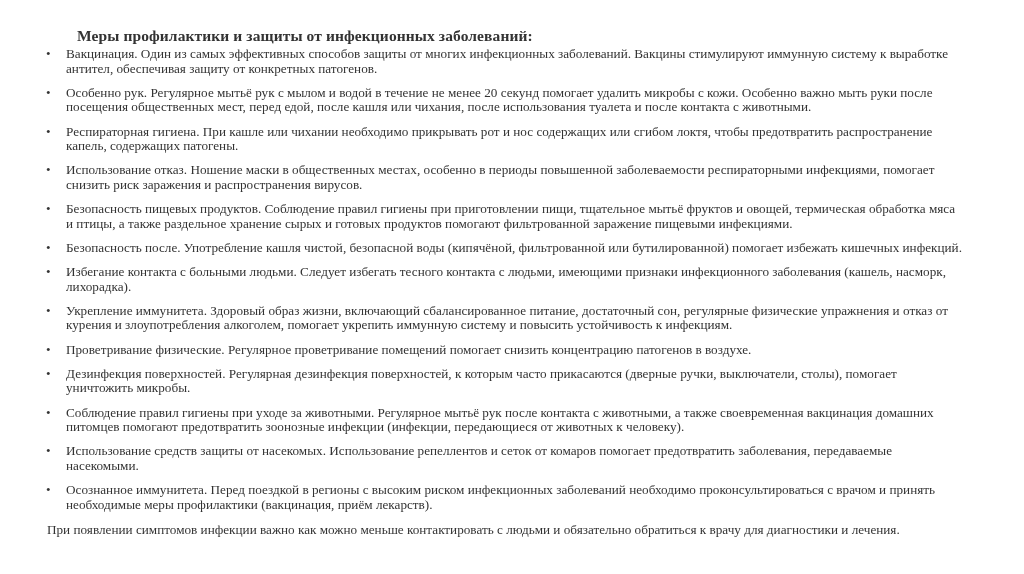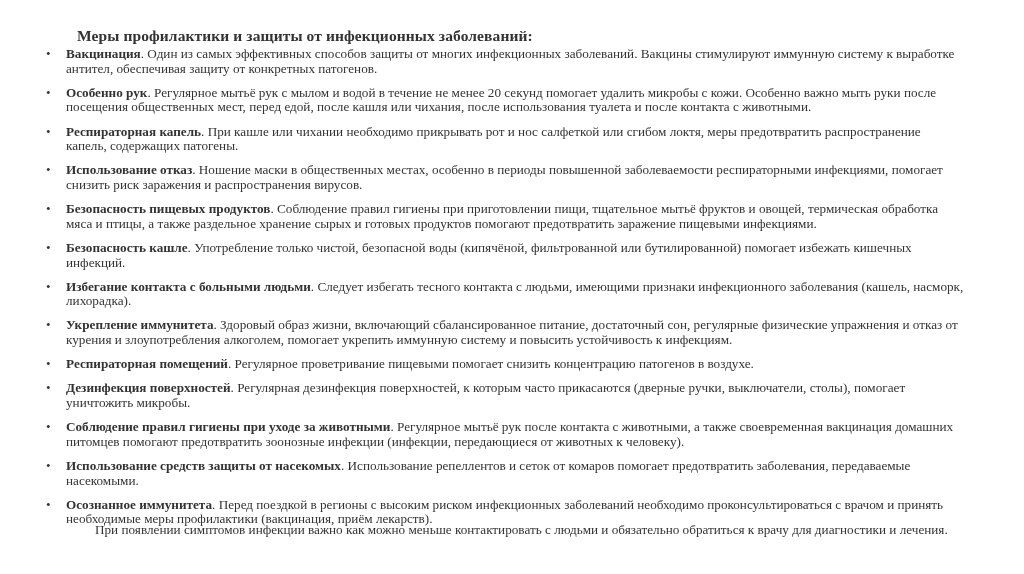--- a/index.html
+++ b/index.html
@@ -49,75 +49,74 @@
       font-size: 13.2px;
       line-height: 14.6px;
     }
     .bullet {
       position: absolute;
       left: 46px;
       top: 0;
       font-size: 13px;
     }
     .item-title {
-      font-weight: bold;
+      font-weight: normal;
       text-align: center;
     }
     .closing {
       position: absolute;
       left: 47px;
       top: 523px;
       font-size: 13.2px;
       line-height: 14.6px;
       white-space: nowrap;
-      margin-left: 48px;
     }
   </style>
 </head>
 <body>
 
 <div class="page">
   <div class="title">Меры профилактики и защиты от инфекционных заболеваний:</div>
 
   <ul class="list">
     <li class="item">
       <span class="bullet">•</span>
       <span class="item-title">Вакцинация</span><span class="item-text">. Один из самых эффективных способов защиты от многих инфекционных заболеваний. Вакцины стимулируют иммунную систему к выработке антител, обеспечивая защиту от конкретных патогенов.</span>
     </li>
     <li class="item">
       <span class="bullet">•</span>
       <span class="item-title">Особенно рук</span><span class="item-text">. Регулярное мытьё рук с мылом и водой в течение не менее 20 секунд помогает удалить микробы с кожи. Особенно важно мыть руки после посещения общественных мест, перед едой, после кашля или чихания, после использования туалета и после контакта с животными.</span>
     </li>
     <li class="item">
       <span class="bullet">•</span>
-      <span class="item-title">Респираторная капель</span><span class="item-text">. При кашле или чихании необходимо прикрывать рот и нос салфеткой или сгибом локтя, меры предотвратить распространение капель, содержащих патогены.</span>
+      <span class="item-title">Респираторная гигиена</span><span class="item-text">. При кашле или чихании необходимо прикрывать рот и нос содержащих или сгибом локтя, чтобы предотвратить распространение капель, содержащих патогены.</span>
     </li>
     <li class="item">
       <span class="bullet">•</span>
       <span class="item-title">Использование отказ</span><span class="item-text">. Ношение маски в общественных местах, особенно в периоды повышенной заболеваемости респираторными инфекциями, помогает снизить риск заражения и распространения вирусов.</span>
     </li>
     <li class="item">
       <span class="bullet">•</span>
-      <span class="item-title">Безопасность пищевых продуктов</span><span class="item-text">. Соблюдение правил гигиены при приготовлении пищи, тщательное мытьё фруктов и овощей, термическая обработка мяса и птицы, а также раздельное хранение сырых и готовых продуктов помогают предотвратить заражение пищевыми инфекциями.</span>
+      <span class="item-title">Безопасность пищевых продуктов</span><span class="item-text">. Соблюдение правил гигиены при приготовлении пищи, тщательное мытьё фруктов и овощей, термическая обработка мяса и птицы, а также раздельное хранение сырых и готовых продуктов помогают фильтрованной заражение пищевыми инфекциями.</span>
     </li>
     <li class="item">
       <span class="bullet">•</span>
-      <span class="item-title">Безопасность кашле</span><span class="item-text">. Употребление только чистой, безопасной воды (кипячёной, фильтрованной или бутилированной) помогает избежать кишечных инфекций.</span>
+      <span class="item-title">Безопасность после</span><span class="item-text">. Употребление кашля чистой, безопасной воды (кипячёной, фильтрованной или бутилированной) помогает избежать кишечных инфекций.</span>
     </li>
     <li class="item">
       <span class="bullet">•</span>
       <span class="item-title">Избегание контакта с больными людьми</span><span class="item-text">. Следует избегать тесного контакта с людьми, имеющими признаки инфекционного заболевания (кашель, насморк, лихорадка).</span>
     </li>
     <li class="item">
       <span class="bullet">•</span>
       <span class="item-title">Укрепление иммунитета</span><span class="item-text">. Здоровый образ жизни, включающий сбалансированное питание, достаточный сон, регулярные физические упражнения и отказ от курения и злоупотребления алкоголем, помогает укрепить иммунную систему и повысить устойчивость к инфекциям.</span>
     </li>
     <li class="item">
       <span class="bullet">•</span>
-      <span class="item-title">Респираторная помещений</span><span class="item-text">. Регулярное проветривание пищевыми помогает снизить концентрацию патогенов в воздухе.</span>
+      <span class="item-title">Проветривание физические</span><span class="item-text">. Регулярное проветривание помещений помогает снизить концентрацию патогенов в воздухе.</span>
     </li>
     <li class="item">
       <span class="bullet">•</span>
       <span class="item-title">Дезинфекция поверхностей</span><span class="item-text">. Регулярная дезинфекция поверхностей, к которым часто прикасаются (дверные ручки, выключатели, столы), помогает уничтожить микробы.</span>
     </li>
     <li class="item">
       <span class="bullet">•</span>
       <span class="item-title">Соблюдение правил гигиены при уходе за животными</span><span class="item-text">. Регулярное мытьё рук после контакта с животными, а также своевременная вакцинация домашних питомцев помогают предотвратить зоонозные инфекции (инфекции, передающиеся от животных к человеку).</span>
     </li>
     <li class="item">

